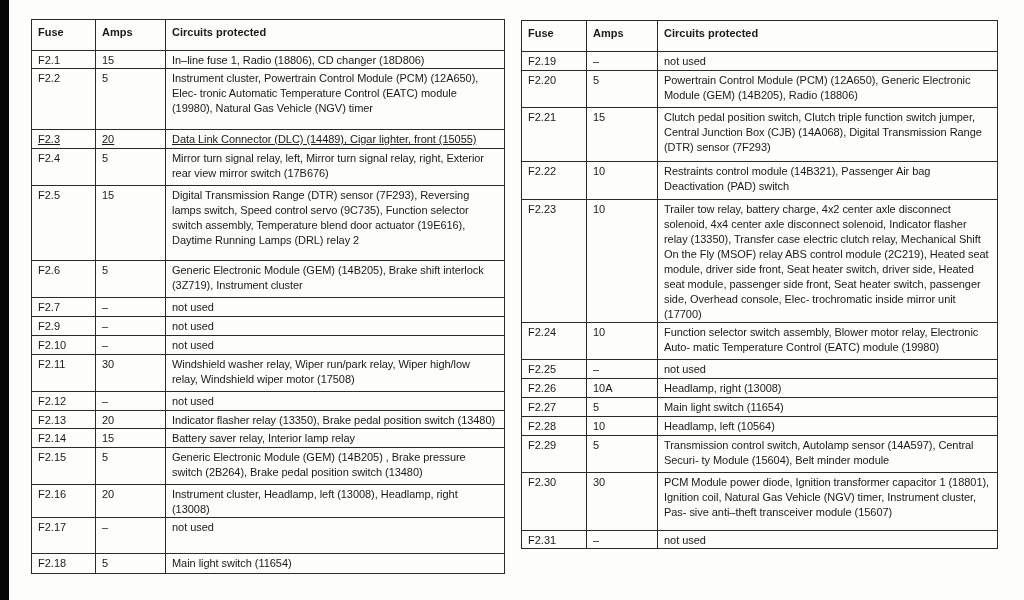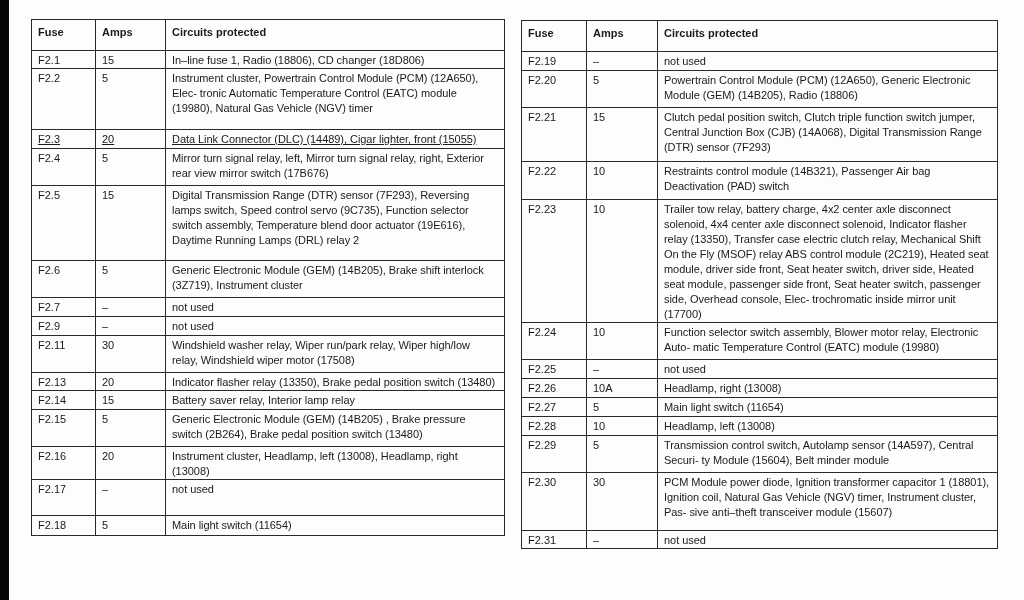--- a/index.html
+++ b/index.html
@@ -77,24 +77,34 @@
       <tr style="height: 19px;">
         <td>F2.7</td>
         <td>–</td>
         <td class="desc">not used</td>
       </tr>
       <tr style="height: 19px;">
         <td>F2.9</td>
         <td>–</td>
         <td class="desc">not used</td>
       </tr>
+      <tr style="height: 19px;">
+        <td>F2.10</td>
+        <td>–</td>
+        <td class="desc">not used</td>
+      </tr>
       <tr style="height: 37px;">
         <td>F2.11</td>
         <td>30</td>
         <td class="desc">Windshield washer relay, Wiper run/park relay, Wiper high/low relay, Windshield wiper motor (17508)</td>
+      </tr>
+      <tr style="height: 19px;">
+        <td>F2.12</td>
+        <td>–</td>
+        <td class="desc">not used</td>
       </tr>
       <tr style="height: 14px; margin-left: 20px;">
         <td>F2.13</td>
         <td>20</td>
         <td class="desc">Indicator flasher relay (13350), Brake pedal position switch (13480)</td>
       </tr>
       <tr style="height: 19px;">
         <td>F2.14</td>
         <td>15</td>
         <td class="desc">Battery saver relay, Interior lamp relay</td>
@@ -177,21 +187,21 @@
         <td class="desc">Headlamp, right (13008)</td>
       </tr>
       <tr style="height: 19px;">
         <td>F2.27</td>
         <td>5</td>
         <td class="desc">Main light switch (11654)</td>
       </tr>
       <tr style="height: 19px;">
         <td>F2.28</td>
         <td>10</td>
-        <td class="desc">Headlamp, left (13008)</td>
+        <td class="desc">Headlamp, left (10564)</td>
       </tr>
       <tr style="height: 37px;">
         <td>F2.29</td>
         <td>5</td>
         <td class="desc">Transmission control switch, Autolamp sensor (14A597), Central Securi- ty Module (15604), Belt minder module</td>
       </tr>
       <tr style="height: 58px;">
         <td>F2.30</td>
         <td>30</td>
         <td class="desc">PCM Module power diode, Ignition transformer capacitor 1 (18801), Ignition coil, Natural Gas Vehicle (NGV) timer, Instrument cluster, Pas- sive anti–theft transceiver module (15607)</td>

